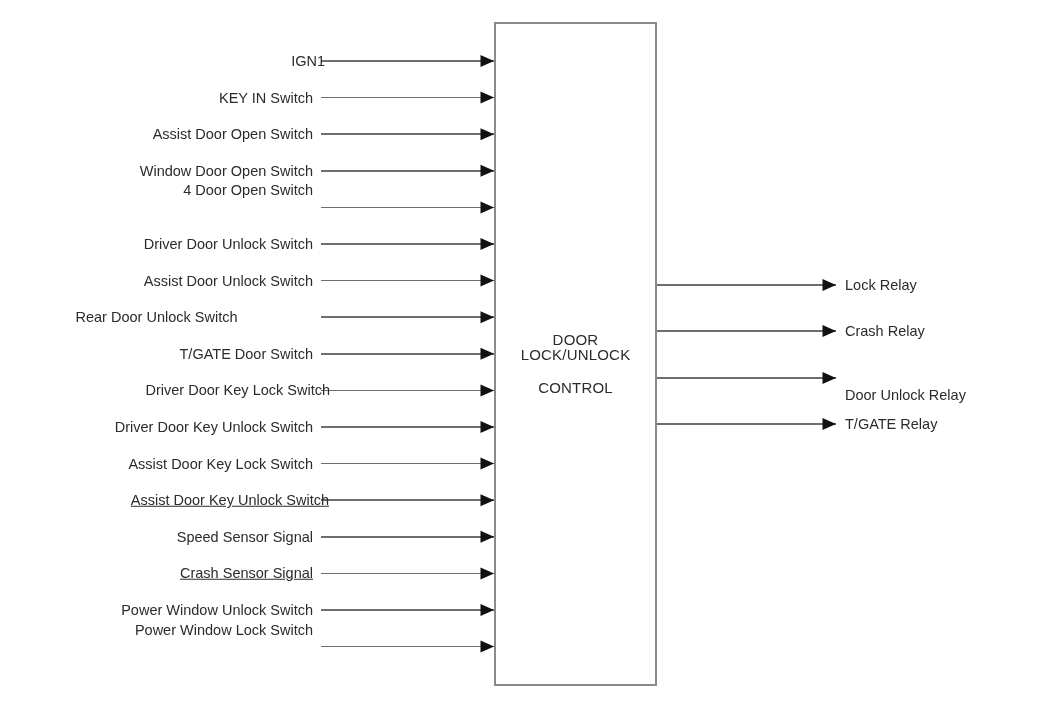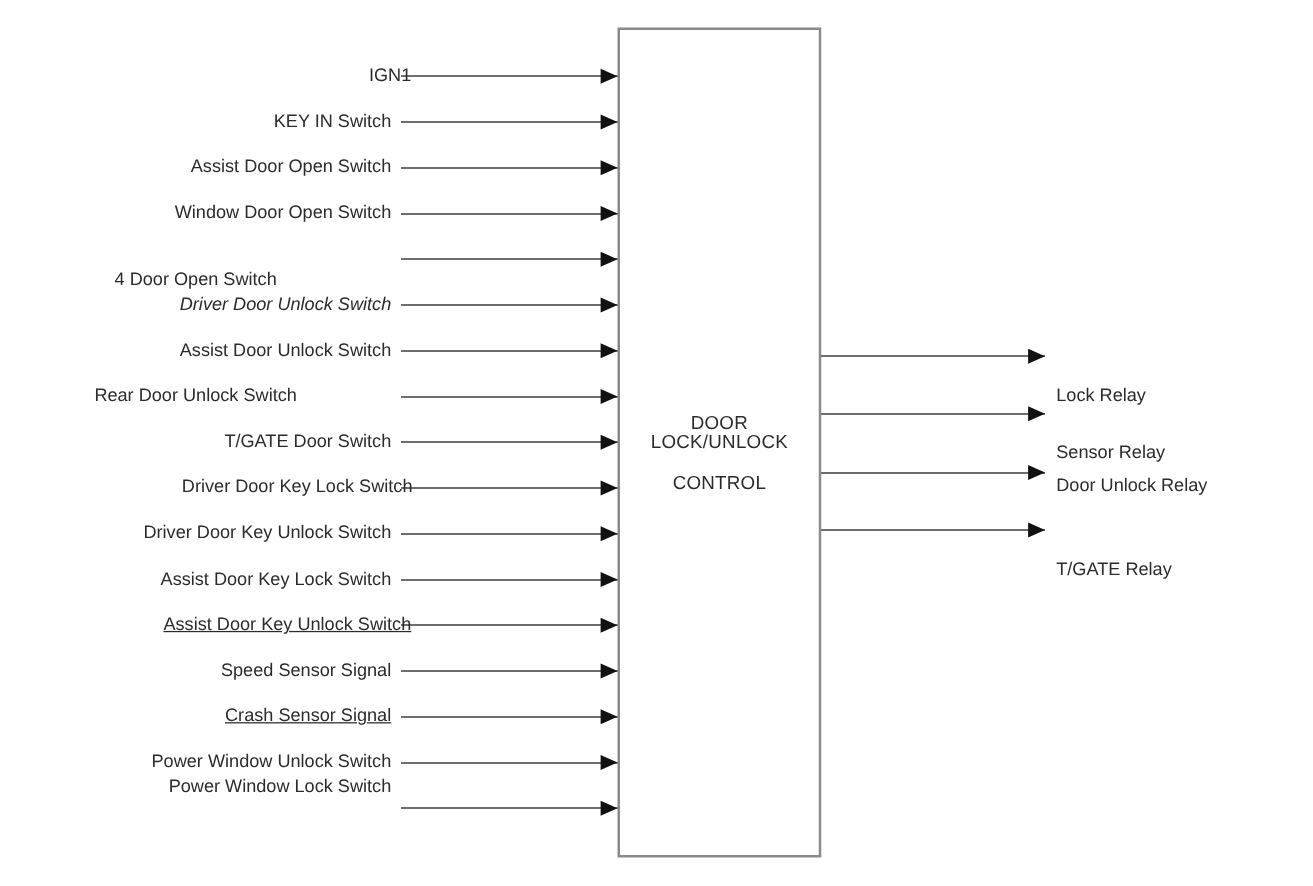--- a/index.html
+++ b/index.html
@@ -46,21 +46,20 @@
     line-height: 14.5px;
     white-space: nowrap;
   }
   .input-label {
     text-align: right;
     transform: translateY(-50%);
   }
   .output-label {
     text-align: left;
     transform: translateY(-50%);
-    margin-top: 32px;
   }
   .block-title {
     position: absolute;
     color: #2b2b2b;
     font-family: "Liberation Sans", sans-serif;
     font-size: 15px;
     text-align: center;
     white-space: nowrap;
     transform: translate(-50%, -50%);
     letter-spacing: 0.2px;
@@ -121,38 +120,38 @@
     <rect id="control-box" class="control-box-rect" x="495" y="23" width="161" height="662"></rect>
   </svg>
 
   <div id="block-title-layer">
     <div class="block-title" style="left:575.5px; top:311px;margin-top:28px;">DOOR</div>
     <div class="block-title" style="left:575.5px; top:354px;">LOCK/UNLOCK</div>
     <div class="block-title" style="left:575.5px; top:387px;">CONTROL</div>
   </div>
 
   <div id="input-labels">
-      <div class="label-text input-label" style="left: 16px; top: 61px; width: 313px;">IGN1</div>
+      <div class="label-text input-label" style="left: 0px; top: 61px; width: 313px; padding-left: 12px;">IGN1</div>
       <div class="label-text input-label" style="left: 0px; top: 97.6px; width: 313px;">KEY IN Switch</div>
       <div class="label-text input-label" style="left: 0px; top: 134.2px; width: 313px;">Assist Door Open Switch</div>
       <div class="label-text input-label" style="left: 0px; top: 170.8px; width: 313px;">Window Door Open Switch</div>
-      <div class="label-text input-label" style="left: 0px; top: 224px; width: 313px; text-align: center;">4 Door Open Switch</div>
-      <div class="label-text input-label" style="left: 0px; top: 244px; width: 313px; font-style: italic;">Driver Door Unlock Switch</div>
+      <div class="label-text input-label" style="left: 0px; top: 190px; width: 313px;">4 Door Open Switch</div>
+      <div class="label-text input-label" style="left: 0px; top: 244px; width: 313px;">Driver Door Unlock Switch</div>
       <div class="label-text input-label" style="left: 0px; top: 280.6px; width: 313px; text-align: right;">Assist Door Unlock Switch</div>
       <div class="label-text input-label" style="left: 0px; top: 317.2px; width: 313px; text-align: center;">Rear Door Unlock Switch</div>
       <div class="label-text input-label" style="left: 0px; top: 353.8px; width: 313px;">T/GATE Door Switch</div>
       <div class="label-text input-label" style="left: 0px; top: 390.4px; width: 313px; margin-left: 17px;">Driver Door Key Lock Switch</div>
       <div class="label-text input-label" style="left: 0px; top: 427px; width: 313px;">Driver Door Key Unlock Switch</div>
       <div class="label-text input-label" style="left: 0px; top: 463.6px; width: 313px;">Assist Door Key Lock Switch</div>
       <div class="label-text input-label" style="left: 16px; top: 500.2px; width: 313px; text-decoration: underline;">Assist Door Key Unlock Switch</div>
       <div class="label-text input-label" style="left: 0px; top: 536.8px; width: 313px;">Speed Sensor Signal</div>
       <div class="label-text input-label" style="left: 0px; top: 573.4px; width: 313px; text-decoration: underline;">Crash Sensor Signal</div>
       <div class="label-text input-label" style="left: 0px; top: 610px; width: 313px;">Power Window Unlock Switch</div>
       <div class="label-text input-label" style="left: 0px; top: 630px; width: 313px;">Power Window Lock Switch</div>
     </div>
   <div id="output-labels">
       <div class="label-text output-label" style="left: 845px; top: 285px;">Lock Relay</div>
-      <div class="label-text output-label" style="left: 845px; top: 331px;">Sensor Relay</div>
-      <div class="label-text output-label" style="left: 845px; top: 357px;">Door Unlock Relay</div>
+      <div class="label-text output-label" style="left: 845px; top: 331px;">Crash Relay</div>
+      <div class="label-text output-label" style="left: 845px; top: 395px;">Door Unlock Relay</div>
       <div class="label-text output-label" style="left: 845px; top: 424px; text-align: right;">T/GATE Relay</div>
     </div>
 
 </div>
 
 </body></html>

